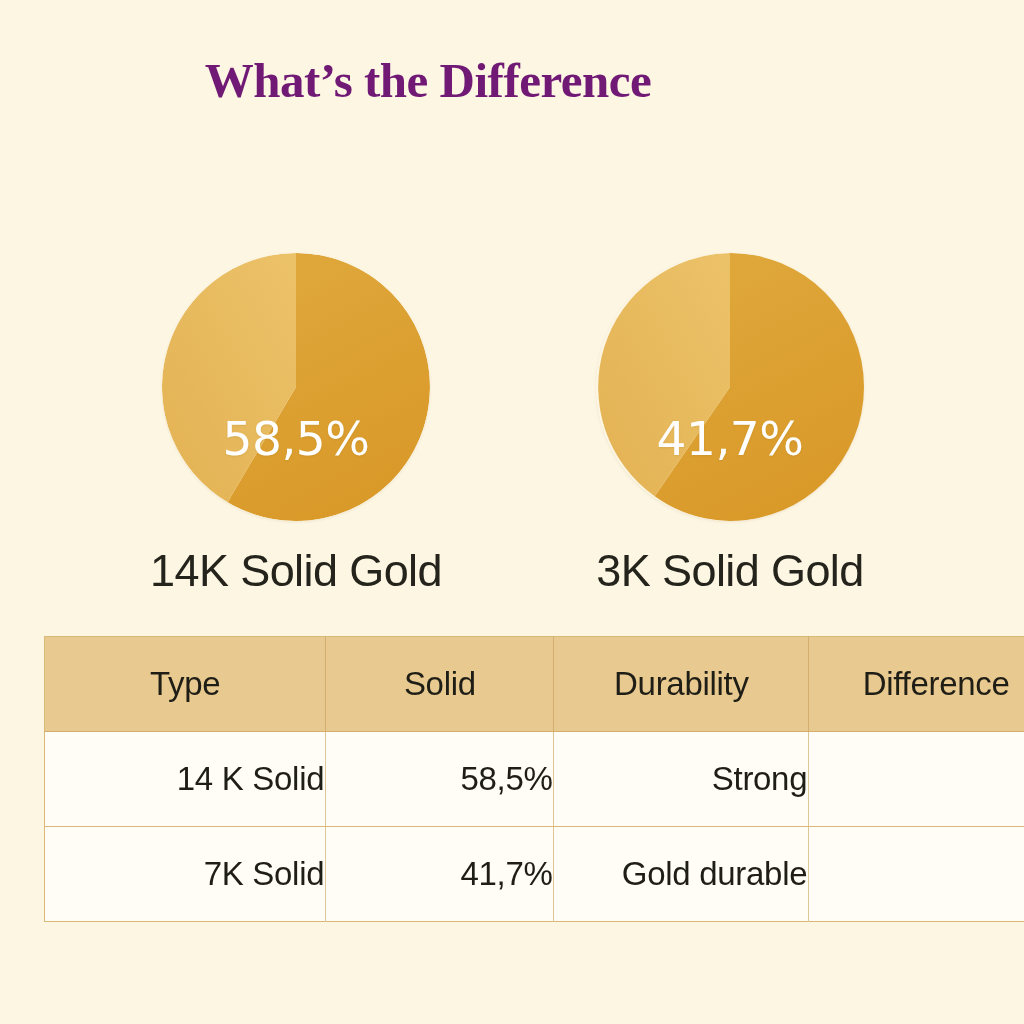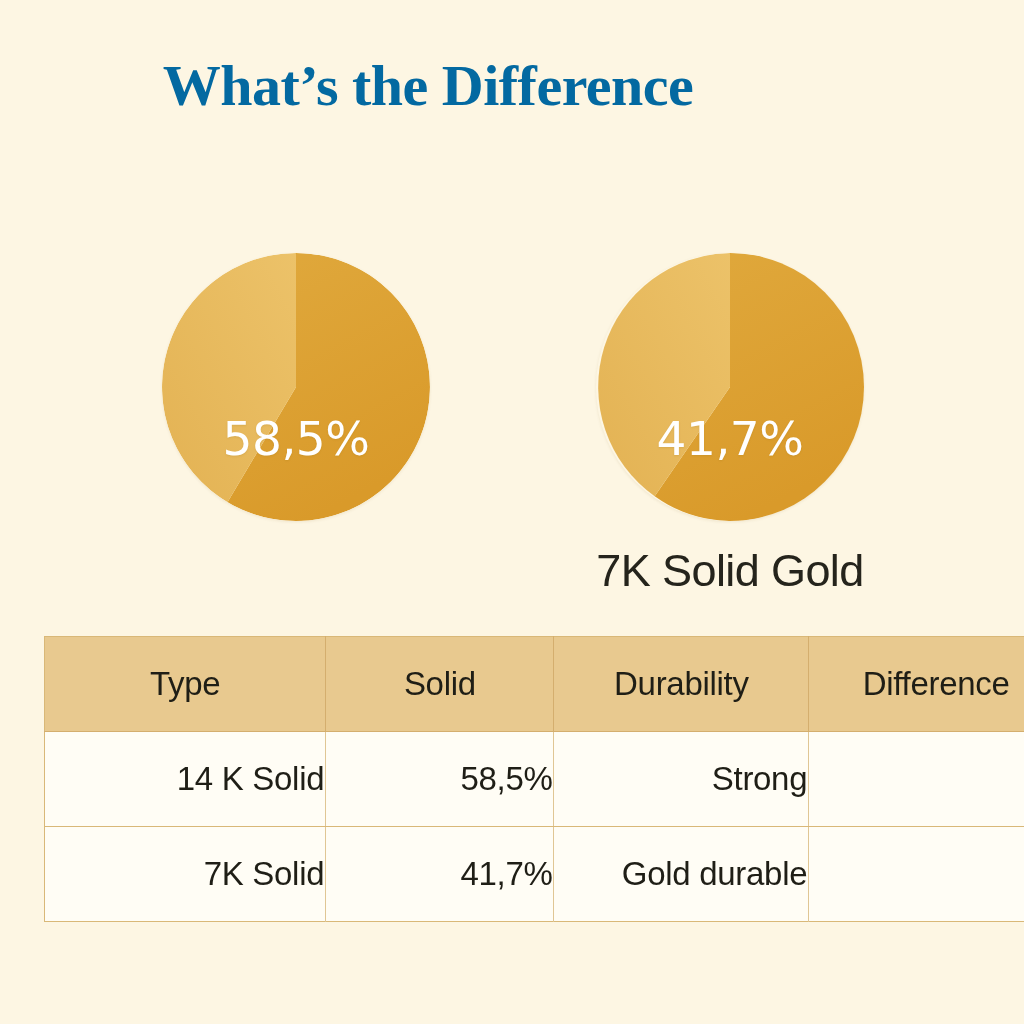--- a/index.html
+++ b/index.html
@@ -23,22 +23,22 @@
 
   
   .title-block {
     position: absolute;
     top: 52px;
     left: 0;
     width: 856px;
     text-align: center;
     font-family: "Liberation Serif", "DejaVu Serif", serif;
     font-weight: bold;
-    color: #0369a1;
-    font-size: 58px;
+    color: #701a75;
+    font-size: 49px;
     line-height: 1.18;
     letter-spacing: -0.5px;
   }
   .title-line {
     display: block;
     white-space: nowrap;
   }
 
   
   .pies {
@@ -172,41 +172,42 @@
               <stop offset="100%" stop-color="#e3b253"></stop>
             </linearGradient>
           </defs>
 
           <path d="M134 134 L134 0 A134 134 0 1 1 65.5 249.2 Z" fill="url(#gradDark1)"></path>
 
           <path d="M134 134 L65.5 249.2 A134 134 0 0 1 134 0 Z" fill="url(#gradLight1)"></path>
         </svg>
       </div>
       <div class="pie-value">58,5%</div>
+      <div class="pie-caption">14K Solid Gold</div>
     </div>
 
     <div class="pie-wrap right">
       <div class="pie">
         <svg viewBox="0 0 268 268" xmlns="http://www.w3.org/2000/svg">
           <defs>
             <linearGradient id="gradDark2" x1="0" y1="0" x2="0.4" y2="1">
               <stop offset="0%" stop-color="#e0a93d"></stop>
               <stop offset="100%" stop-color="#d99a2a"></stop>
             </linearGradient>
             <linearGradient id="gradLight2" x1="1" y1="0" x2="0" y2="1">
               <stop offset="0%" stop-color="#ecc269"></stop>
               <stop offset="100%" stop-color="#e3b253"></stop>
             </linearGradient>
           </defs>
           <path d="M134 134 L134 0 A134 134 0 1 1 58.7 243.3 Z" fill="url(#gradDark2)"></path>
           <path d="M134 134 L58.7 243.3 A134 134 0 0 1 134 0 Z" fill="url(#gradLight2)"></path>
         </svg>
       </div>
       <div class="pie-value">41,7%</div>
-      <div class="pie-caption">7K Solid Gold</div>
+      <div class="pie-caption">3K Solid Gold</div>
     </div>
 
   </div>
 
   <table class="spec-table">
     <colgroup>
       <col class="c-type">
         <col class="c-purity">
         <col class="c-dur">
         <col class="c-water">

